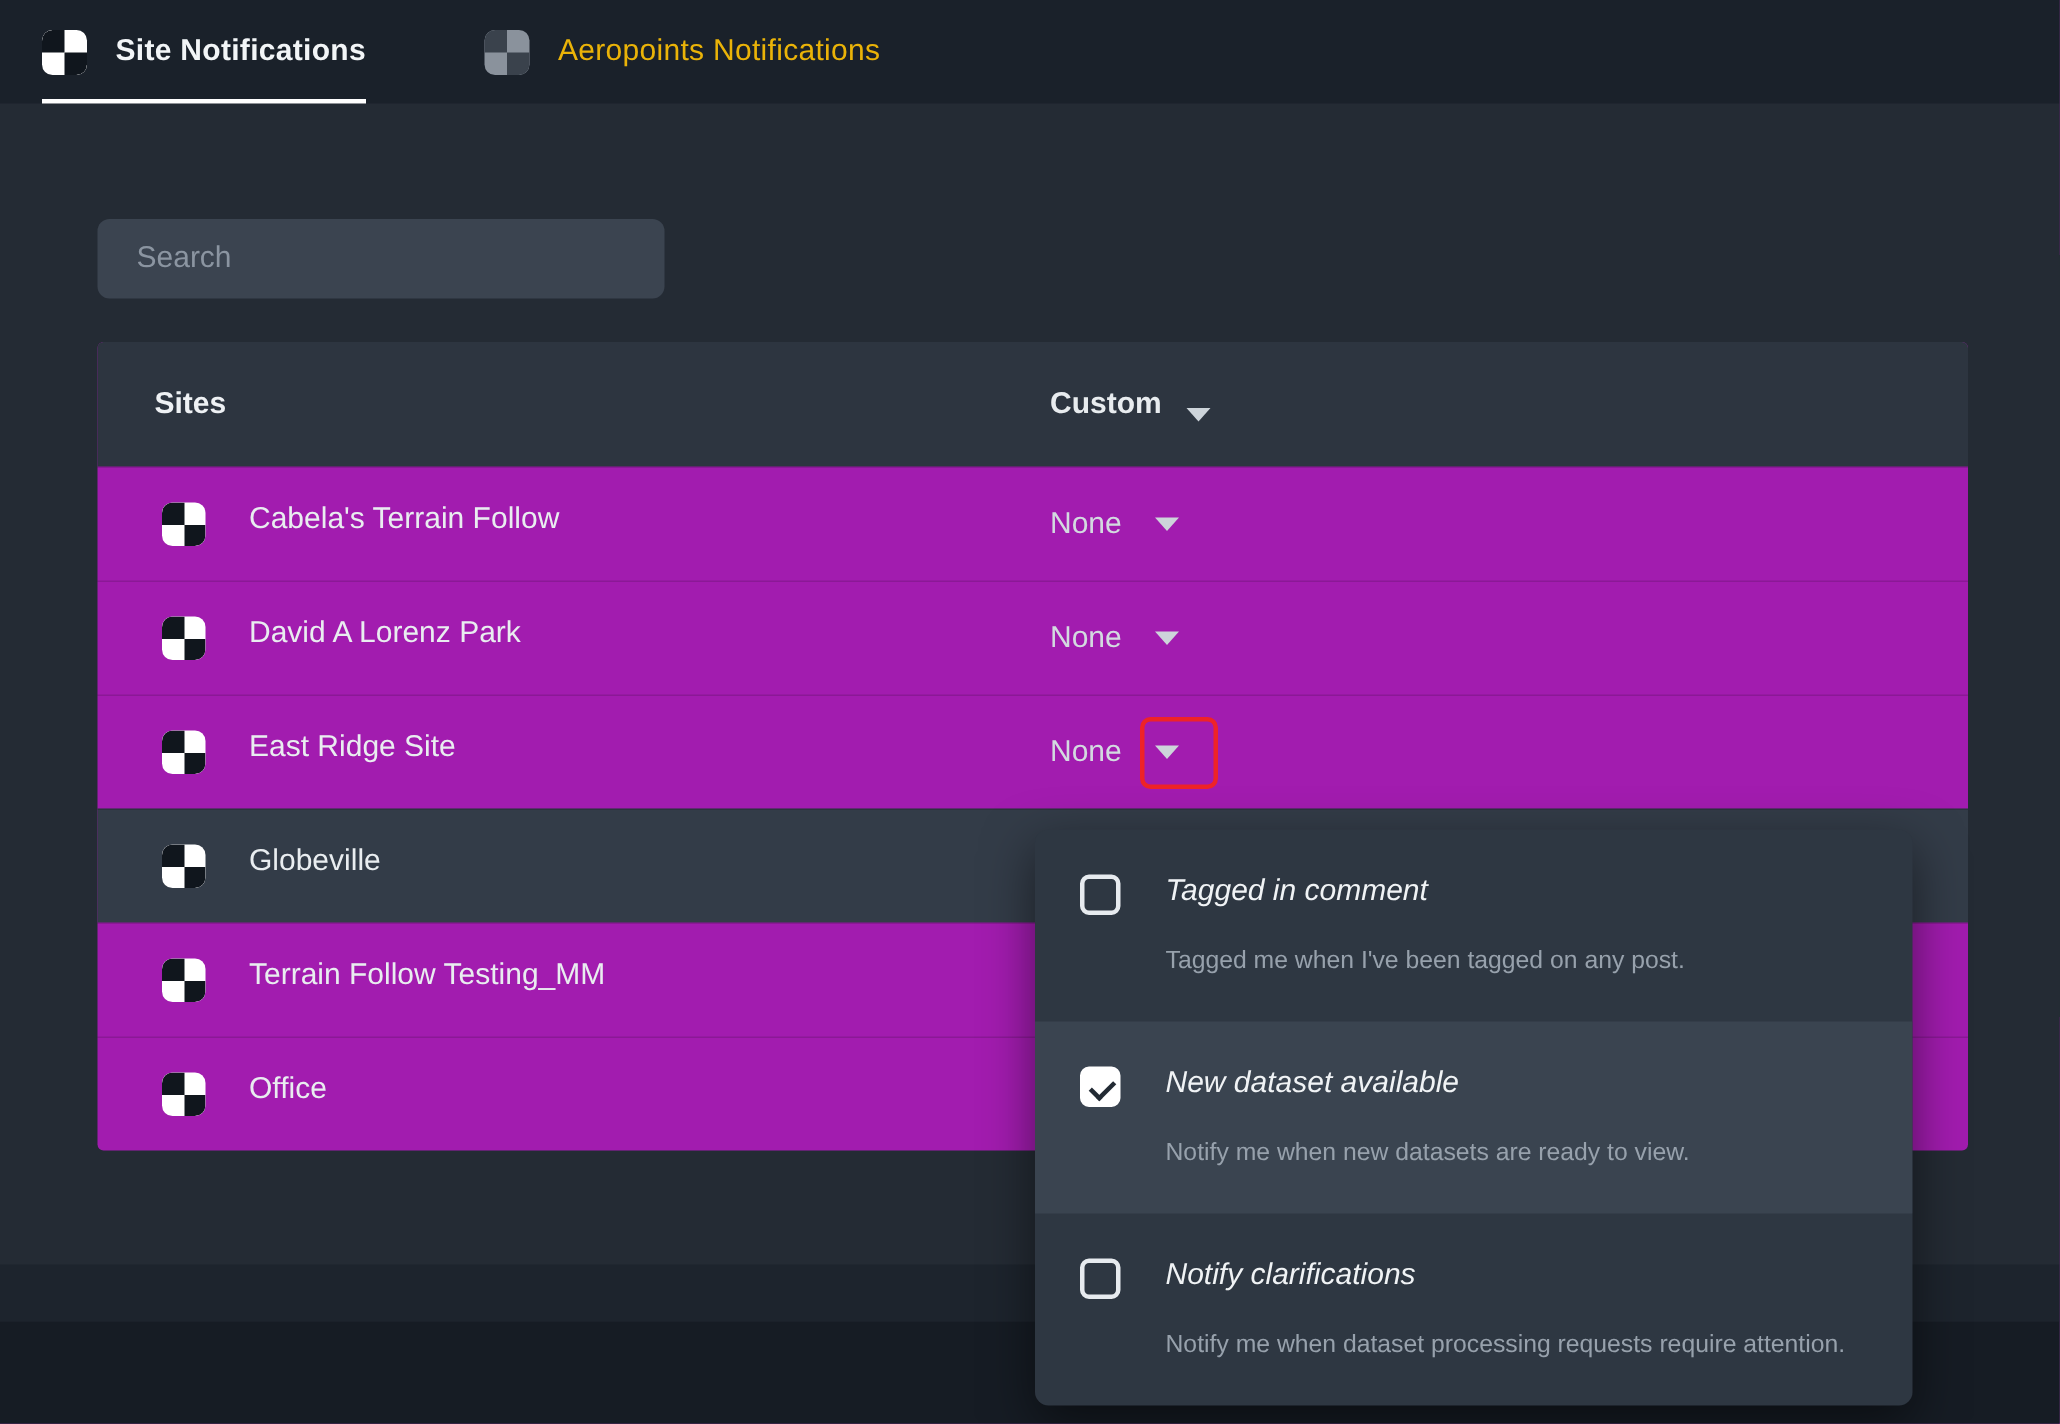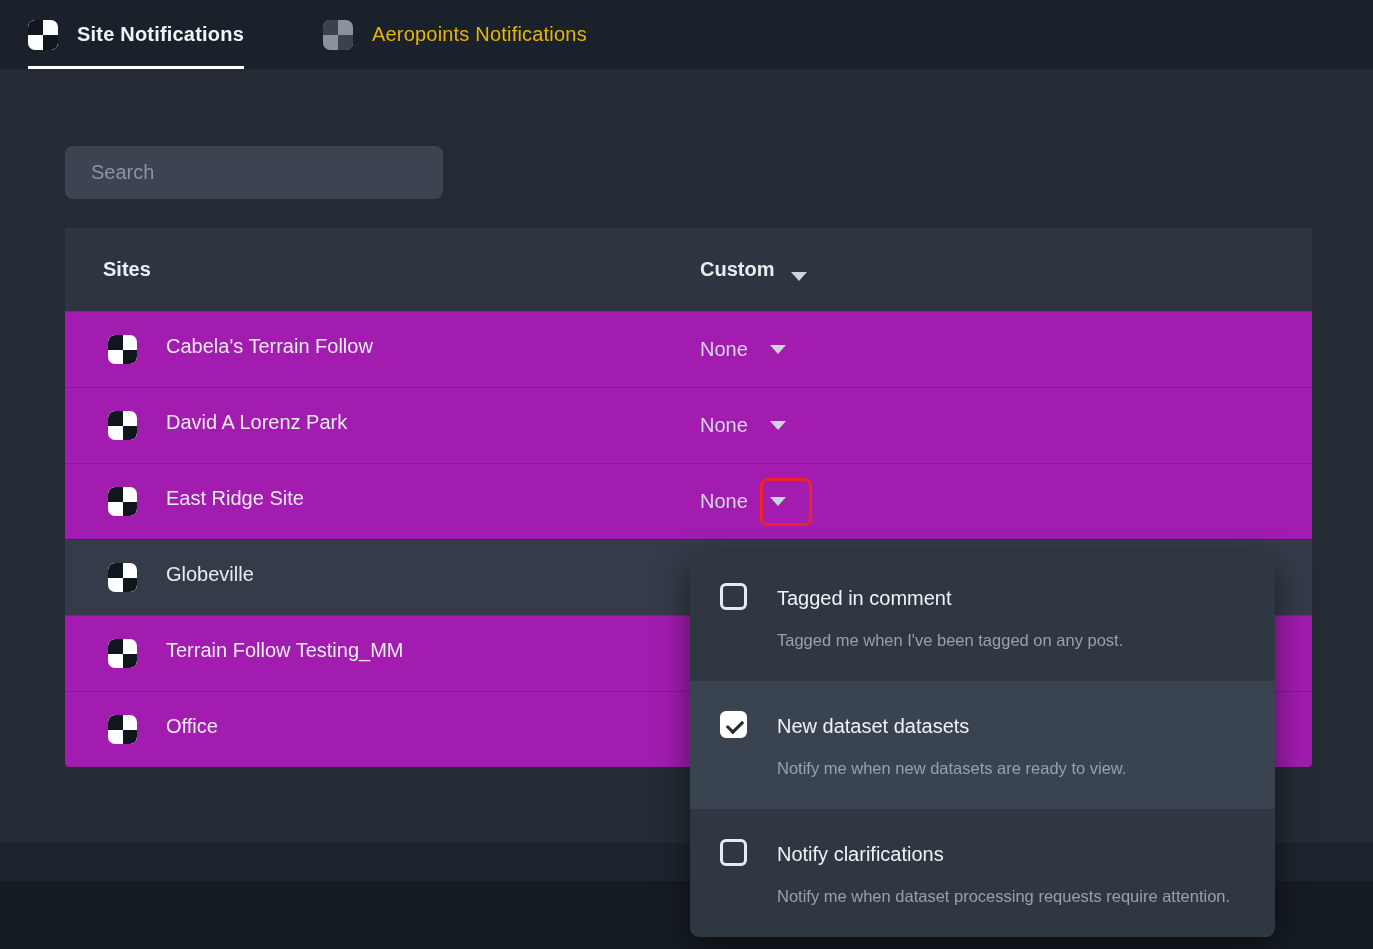--- a/index.html
+++ b/index.html
@@ -48,21 +48,21 @@
   .highlight-box { position:absolute; left:760px; top:478px; width:52px; height:48px; border:3px solid #ee2328; border-radius:7px; z-index:30; pointer-events:none; }
 
   
   .footer-strip-1 { position:absolute; left:0; top:843px; width:1373px; height:38px; background:#1d242d; }
   .footer-strip-2 { position:absolute; left:0; top:881px; width:1373px; height:68px; background:#161c24; }
 
   
   .dropdown-panel { position:absolute; left:690px; top:553px; width:585px; background:#2e3742; border-radius:9px; z-index:20; overflow:hidden; box-shadow:0 12px 34px rgba(0,0,0,.5); }
   .dd-item { padding:30px 30px 28px 30px; cursor:pointer; }
   .dd-item.highlighted { background:#3a4450; }
-  .dd-top { display:flex; align-items:flex-end; }
+  .dd-top { display:flex; align-items:flex-start;font-style:italic; }
   .checkbox { position:relative; width:27px; height:27px; border:3px solid #e7ebef; border-radius:6px; flex:0 0 auto; background:transparent; }
   .checkbox.checked { background:#ffffff; border-color:#ffffff; }
   .checkbox.checked::after { content:""; position:absolute; left:4px; top:6px; width:13px; height:7px; border-left:3px solid #222a33; border-bottom:3px solid #222a33; transform:rotate(-45deg); }
   .dd-label { margin-left:30px; font-size:20px; font-weight:500; color:#f0f3f5; }
   .dd-desc { margin-left:57px; margin-top:17px; font-size:16.5px; color:#97a1ac; line-height:26px; max-width:460px; }
 </style>
 </head>
 <body>
 
 <div id="app">
@@ -177,21 +177,21 @@
     <div class="dd-item">
       <div class="dd-top">
         <span class="checkbox"></span>
         <span class="dd-label">Tagged in comment</span>
       </div>
       <div class="dd-desc">Tagged me when I've been tagged on any post.</div>
     </div>
     <div class="dd-item highlighted">
       <div class="dd-top">
         <span class="checkbox checked"></span>
-        <span class="dd-label">New dataset datasets</span>
+        <span class="dd-label">New dataset available</span>
       </div>
       <div class="dd-desc">Notify me when new datasets are ready to view.</div>
     </div>
     <div class="dd-item">
       <div class="dd-top">
         <span class="checkbox"></span>
         <span class="dd-label">Notify clarifications</span>
       </div>
       <div class="dd-desc">Notify me when dataset processing requests require attention.</div>
     </div>

